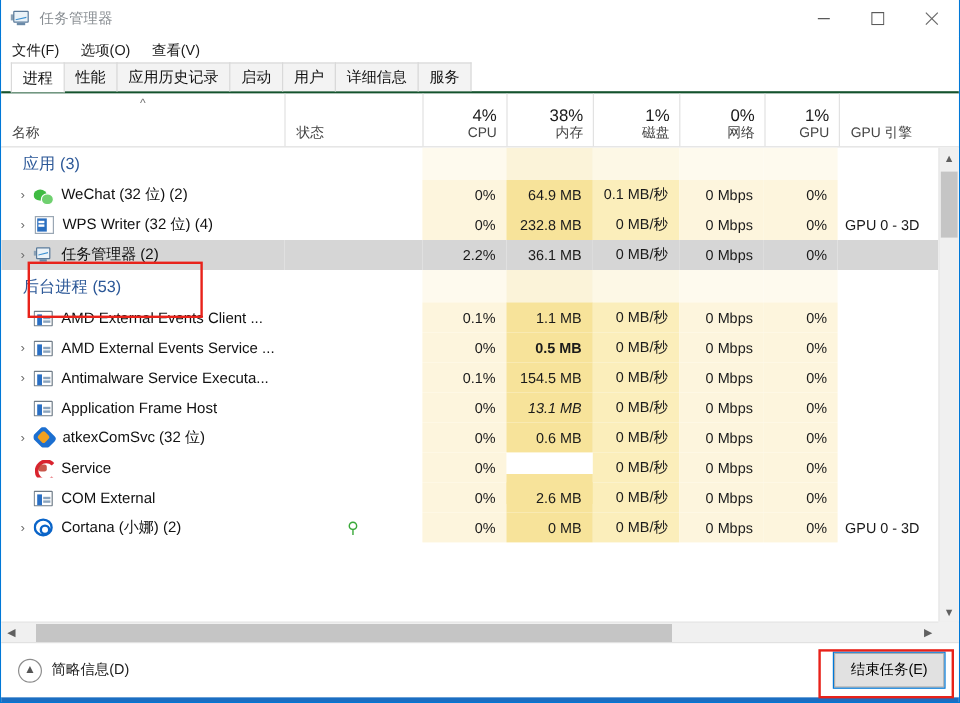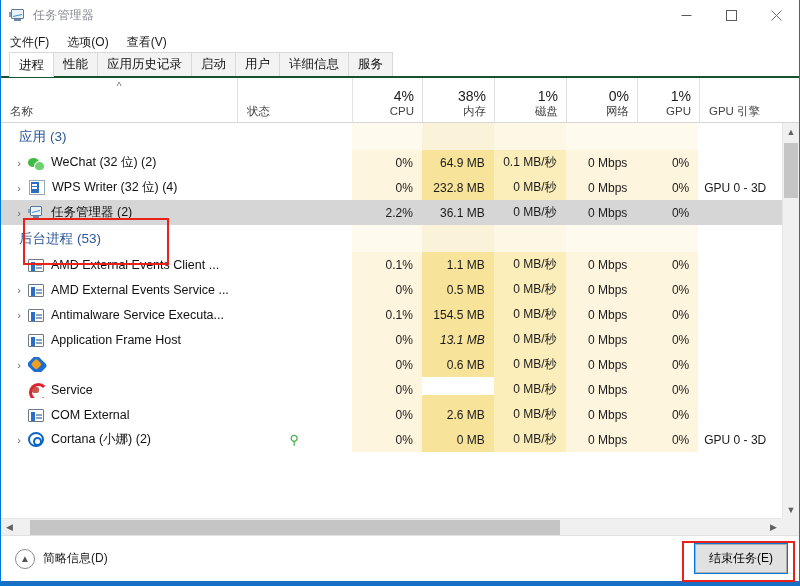--- a/index.html
+++ b/index.html
@@ -441,21 +441,21 @@
         <div class="row">
           <div class="cell txt c-name" style="width: 237px;">
             <span class="chev">›</span>
             <span class="pname">
               <span class="ico generic-app"></span>
               <span class="label">AMD External Events Service ...</span>
             </span>
           </div>
           <div class="cell status-cell" style="width: 115px;"></div>
           <div class="cell num" style="width: 70px; background: rgb(253, 245, 221);">0%</div>
-          <div class="cell num" style="width: 72px; background: rgb(247, 227, 154);">0.5 MB</div>
+          <div class="cell num" style="width: 72px; background: rgb(247, 227, 154); font-weight: bold;">0.5 MB</div>
           <div class="cell num" style="width: 72px; background: rgb(251, 238, 187);">0 MB/秒</div>
           <div class="cell num" style="width: 71px; background: rgb(253, 245, 221);">0 Mbps</div>
           <div class="cell num" style="width: 62px; background: rgb(253, 245, 221);">0%</div>
           <div class="cell txt" style="width: 84px; padding-left: 6px;"></div>
         </div>
         <div class="row">
           <div class="cell txt c-name" style="width: 237px;">
             <span class="chev">›</span>
             <span class="pname">
               <span class="ico generic-app"></span>
@@ -484,20 +484,21 @@
           <div class="cell num" style="width: 72px; background: rgb(251, 238, 187);">0 MB/秒</div>
           <div class="cell num" style="width: 71px; background: rgb(253, 245, 221);">0 Mbps</div>
           <div class="cell num" style="width: 62px; background: rgb(253, 245, 221);">0%</div>
           <div class="cell txt" style="width: 84px; padding-left: 6px;"></div>
         </div>
         <div class="row">
           <div class="cell txt c-name" style="width: 237px;">
             <span class="chev">›</span>
             <span class="pname">
               <span class="ico atkex"></span>
+              <span class="label">atkexComSvc (32 位)</span>
             </span>
           </div>
           <div class="cell status-cell" style="width: 115px;"></div>
           <div class="cell num" style="width: 70px; background: rgb(253, 245, 221);">0%</div>
           <div class="cell num" style="width: 72px; background: rgb(247, 227, 154);">0.6 MB</div>
           <div class="cell num" style="width: 72px; background: rgb(251, 238, 187);">0 MB/秒</div>
           <div class="cell num" style="width: 71px; background: rgb(253, 245, 221);">0 Mbps</div>
           <div class="cell num" style="width: 62px; background: rgb(253, 245, 221);">0%</div>
           <div class="cell txt" style="width: 84px; padding-left: 6px;"></div>
         </div>

